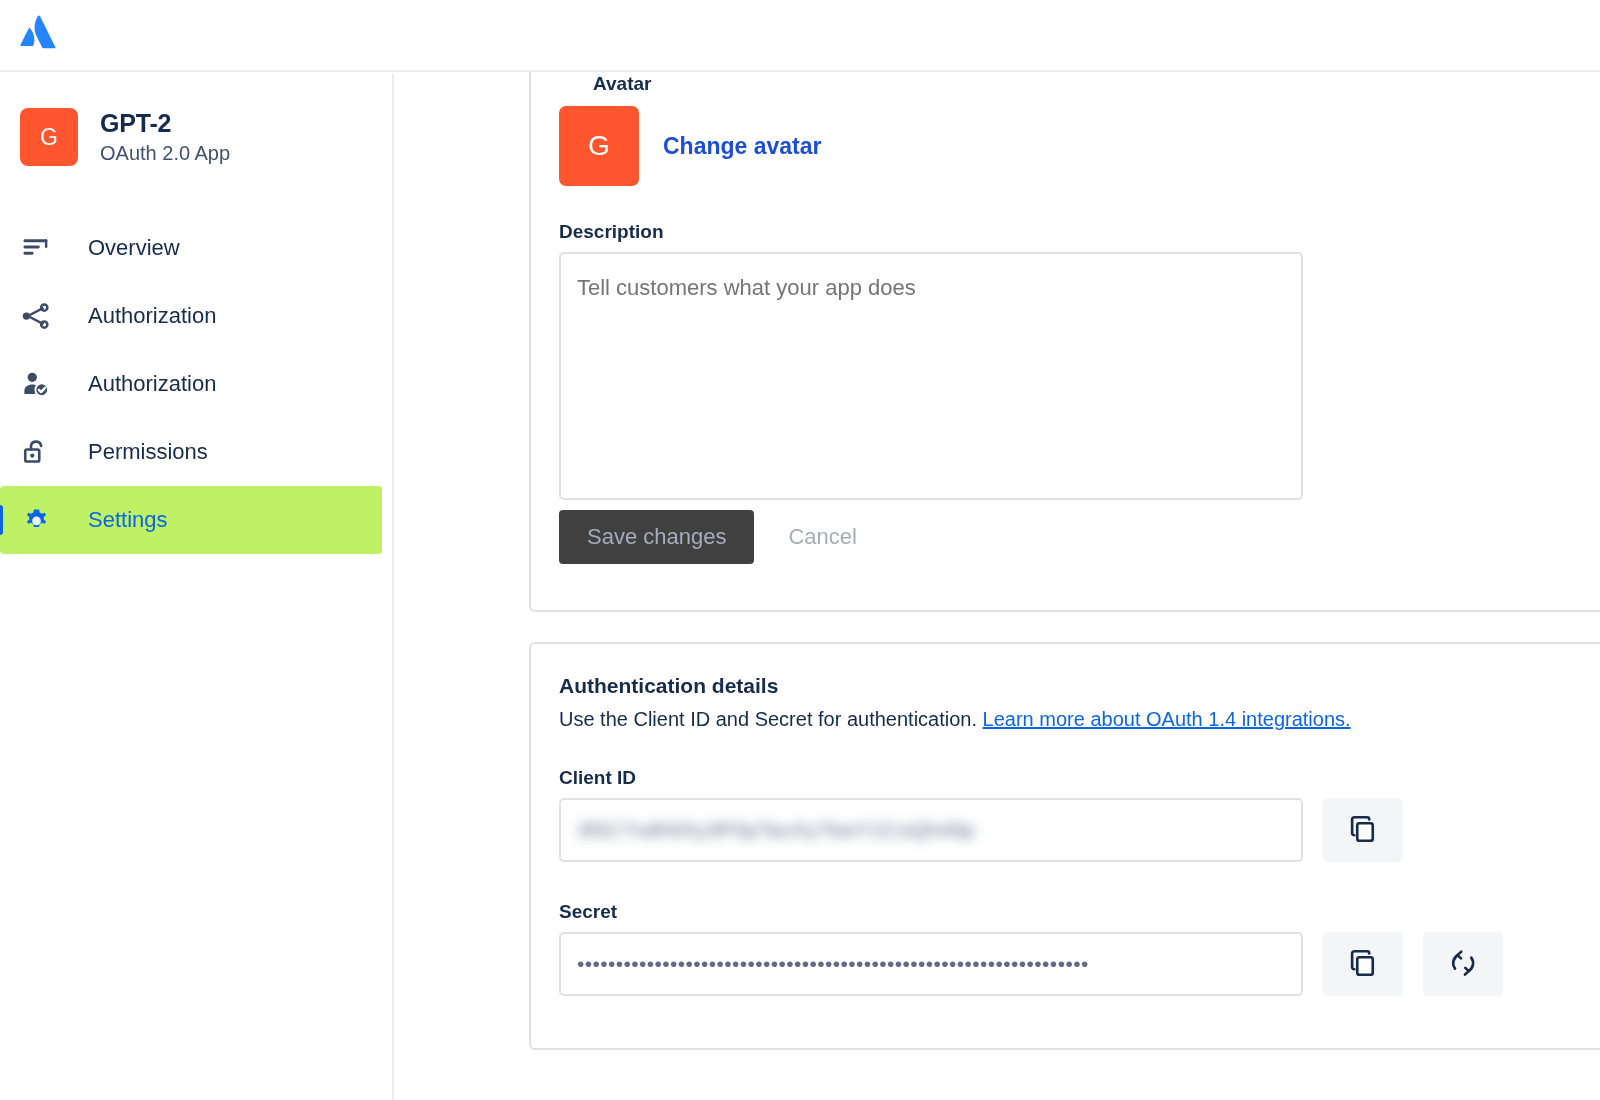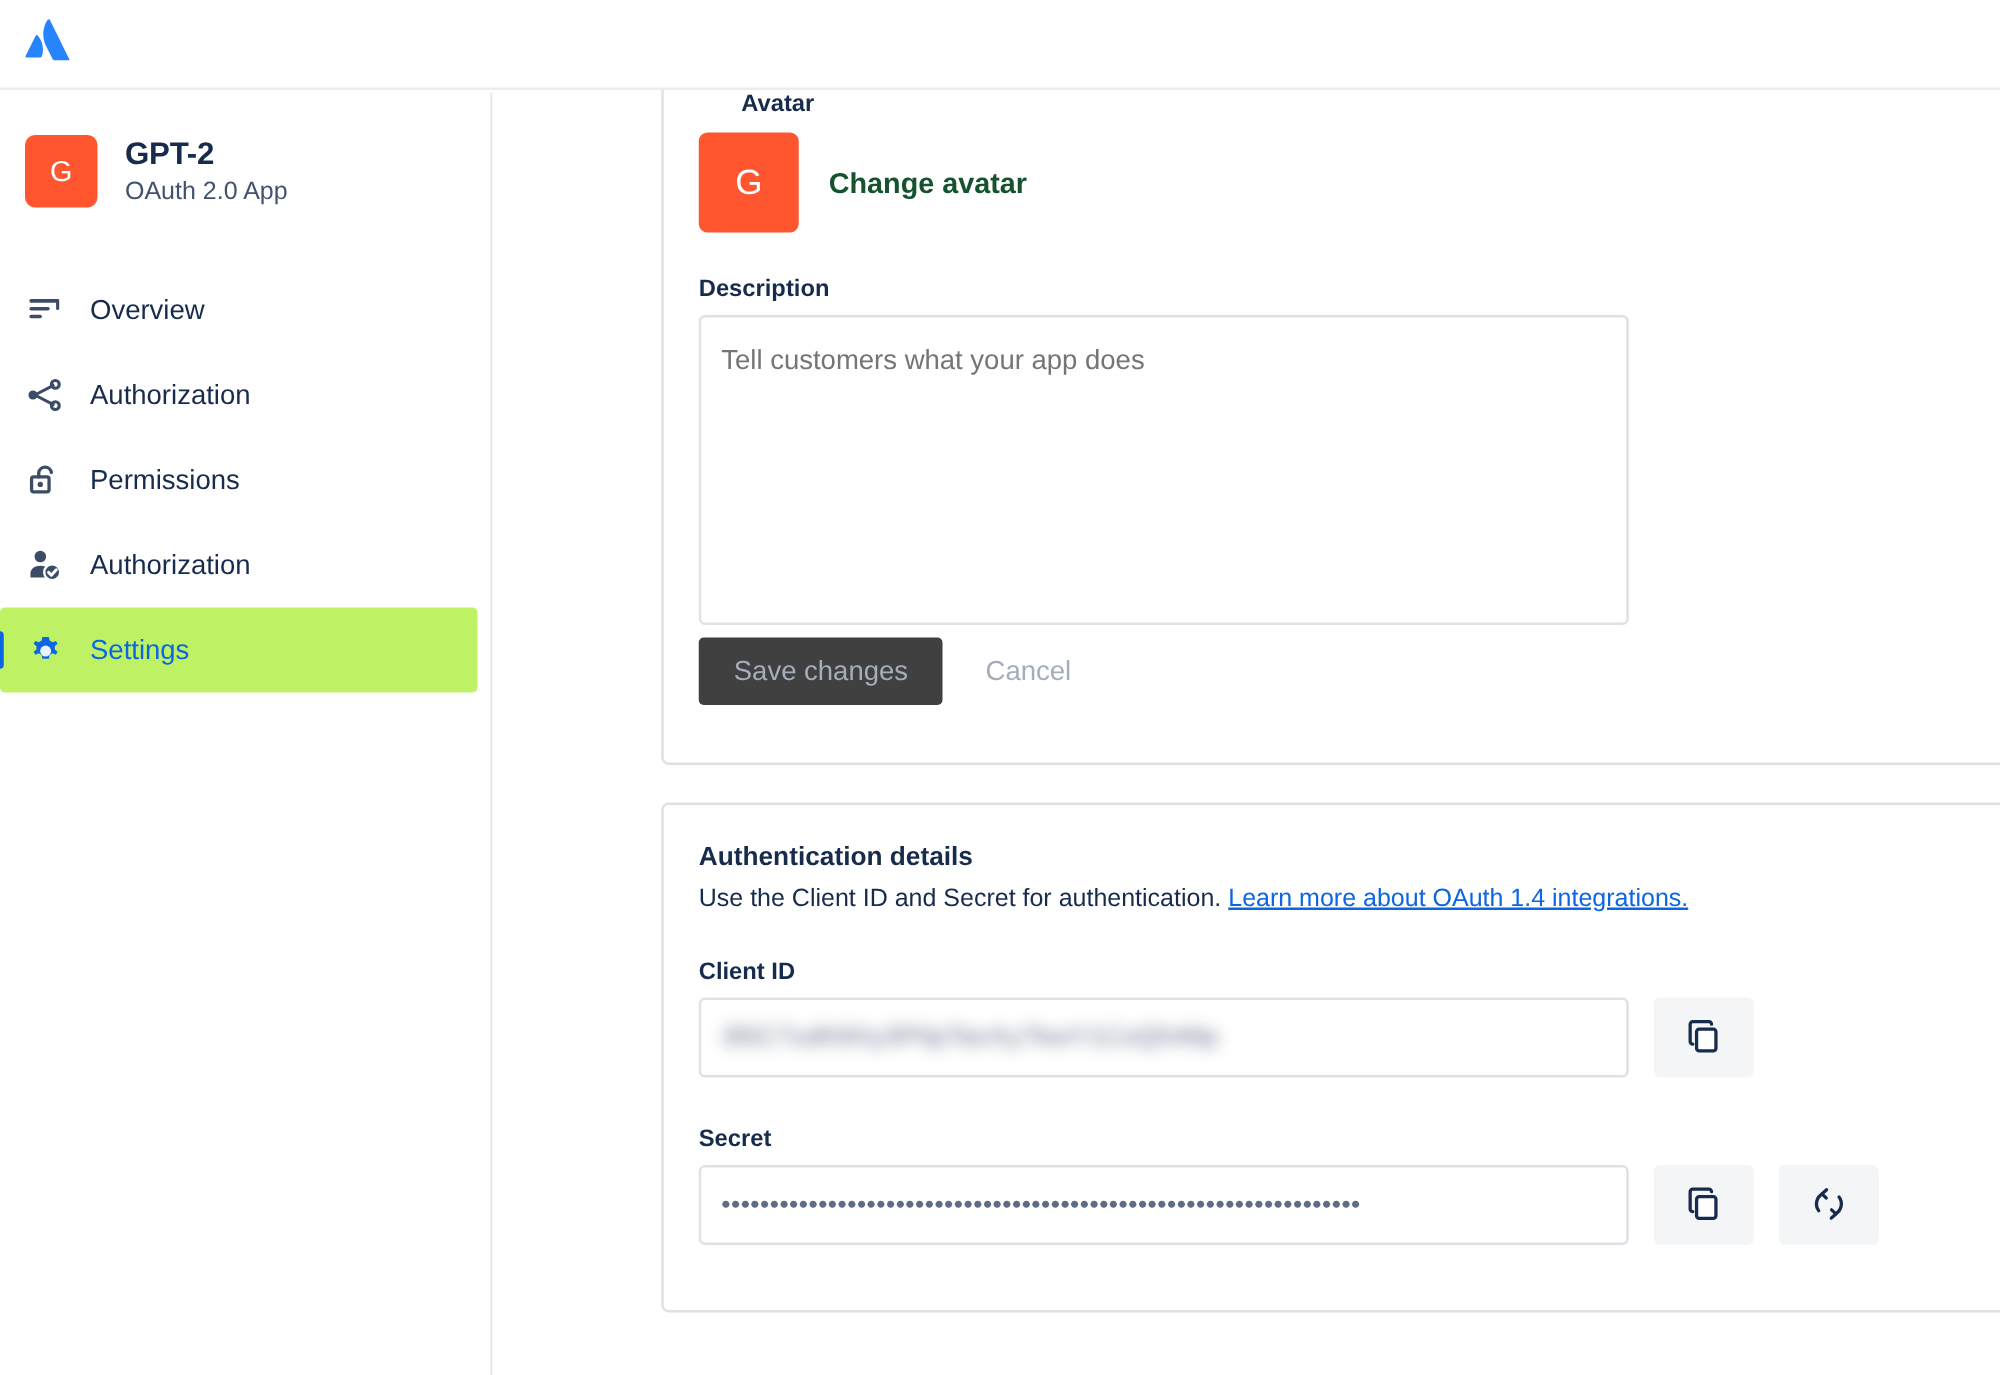--- a/index.html
+++ b/index.html
@@ -50,21 +50,21 @@
     letter-spacing: -0.2px; line-height: 1.1;
   }
   .app-type {
     font-size: 20px; font-weight: 400; color: #42526E;
     line-height: 1.1;
   }
 
   .nav { position: absolute; left: 0; top: 140px; width: 394px; }
   .nav-item {
     position: relative;
-    display: flex; align-items: center; gap: 20px;
+    display: flex; align-items: center; gap: 36px;
     height: 68px;
     margin: 0 12px 0 0;
     padding-left: 20px;
     border-radius: 4px;
     cursor: pointer;
   }
   .nav-item .nav-label {
     font-size: 22px; color: #172B4D; font-weight: 400;
   }
   .nav-item.active { background: #bef264; }
@@ -108,21 +108,21 @@
     position: absolute; left: 28px; top: 100px;
     display: flex; align-items: center; gap: 24px;
   }
   .big-avatar {
     width: 80px; height: 80px; border-radius: 7px;
     background: #FF5630; color: #fff;
     display: flex; align-items: center; justify-content: center;
     font-size: 28px;
   }
   .link-blue {
-    font-size: 23px; font-weight: bold; color: #14532d;
+    font-size: 23px; font-weight: bold; color: #1d4ed8;
     cursor: pointer; text-decoration: none;
   }
 
   .desc-label { position: absolute; left: 28px; top: 216px; }
   .desc-box {
     position: absolute; left: 28px; top: 246px;
     width: 744px; height: 248px;
     border: 2px solid #DFE1E6; border-radius: 5px;
     background: #ffffff;
     padding: 20px 16px;
@@ -241,38 +241,38 @@
           <circle cx="18.6" cy="5.2" r="2.5" fill="none" stroke="#3C4C66" stroke-width="2"></circle>
           <circle cx="18.6" cy="18.8" r="2.5" fill="none" stroke="#3C4C66" stroke-width="2"></circle>
         </svg>
       </span>
       <span class="nav-label">Authorization</span>
     </div>
 
     <div class="nav-item">
       <span class="nav-icon">
         <svg width="30" height="30" viewBox="0 0 24 24">
-          <path d="M8 10 V7.2 a4.1 4.1 0 0 1 8.1 0" fill="none" stroke="#3C4C66" stroke-width="2.1" stroke-linecap="round"></path>
-          <rect x="3.4" y="10" width="11.2" height="9.6" rx="1.3" fill="none" stroke="#3C4C66" stroke-width="2.1"></rect>
-          <circle cx="9" cy="14.8" r="1.7" fill="#3C4C66"></circle>
-        </svg>
-      </span>
-      <span class="nav-label">Permissions</span>
-    </div>
-
-    <div class="nav-item">
-      <span class="nav-icon">
-        <svg width="30" height="30" viewBox="0 0 24 24">
           <circle cx="9" cy="6.6" r="3.7" fill="#3C4C66"></circle>
           <path d="M2.7 20 v-2.6 c0-3.2 2.8-5 6.3-5 c1.7 0 3.3 .45 4.5 1.3 v6.3 Z" fill="#3C4C66"></path>
           <circle cx="16.6" cy="16.6" r="5.1" fill="#3C4C66" stroke="#ffffff" stroke-width="1.5"></circle>
           <path d="M14.3 16.7 l1.75 1.8 l3.2 -3.4" fill="none" stroke="#ffffff" stroke-width="1.9" stroke-linecap="round" stroke-linejoin="round"></path>
         </svg>
       </span>
       <span class="nav-label">Authorization</span>
+    </div>
+
+    <div class="nav-item">
+      <span class="nav-icon">
+        <svg width="30" height="30" viewBox="0 0 24 24">
+          <path d="M8 10 V7.2 a4.1 4.1 0 0 1 8.1 0" fill="none" stroke="#3C4C66" stroke-width="2.1" stroke-linecap="round"></path>
+          <rect x="3.4" y="10" width="11.2" height="9.6" rx="1.3" fill="none" stroke="#3C4C66" stroke-width="2.1"></rect>
+          <circle cx="9" cy="14.8" r="1.7" fill="#3C4C66"></circle>
+        </svg>
+      </span>
+      <span class="nav-label">Permissions</span>
     </div>
 
     <div class="nav-item active">
       <span class="nav-icon">
         <svg width="31" height="31" viewBox="0 0 24 24">
           <path d="M12 1.9 l2.0 .0 .45 2.3 a7.9 7.9 0 0 1 1.75 1.02 l2.2-.82 1.0 1.73 -1.75 1.5
                    a8 8 0 0 1 0 2.02 l1.75 1.5 -1.0 1.73 -2.2-.82 a7.9 7.9 0 0 1 -1.75 1.02
                    l-.45 2.3 -2.0 0 -2.0 0 -.45-2.3 a7.9 7.9 0 0 1 -1.75-1.02 l-2.2 .82 -1.0-1.73
                    1.75-1.5 a8 8 0 0 1 0-2.02 l-1.75-1.5 1.0-1.73 2.2 .82 a7.9 7.9 0 0 1 1.75-1.02
                    l.45-2.3 z" transform="translate(0,1.6) scale(1.0)" fill="#0C66E4"></path>

